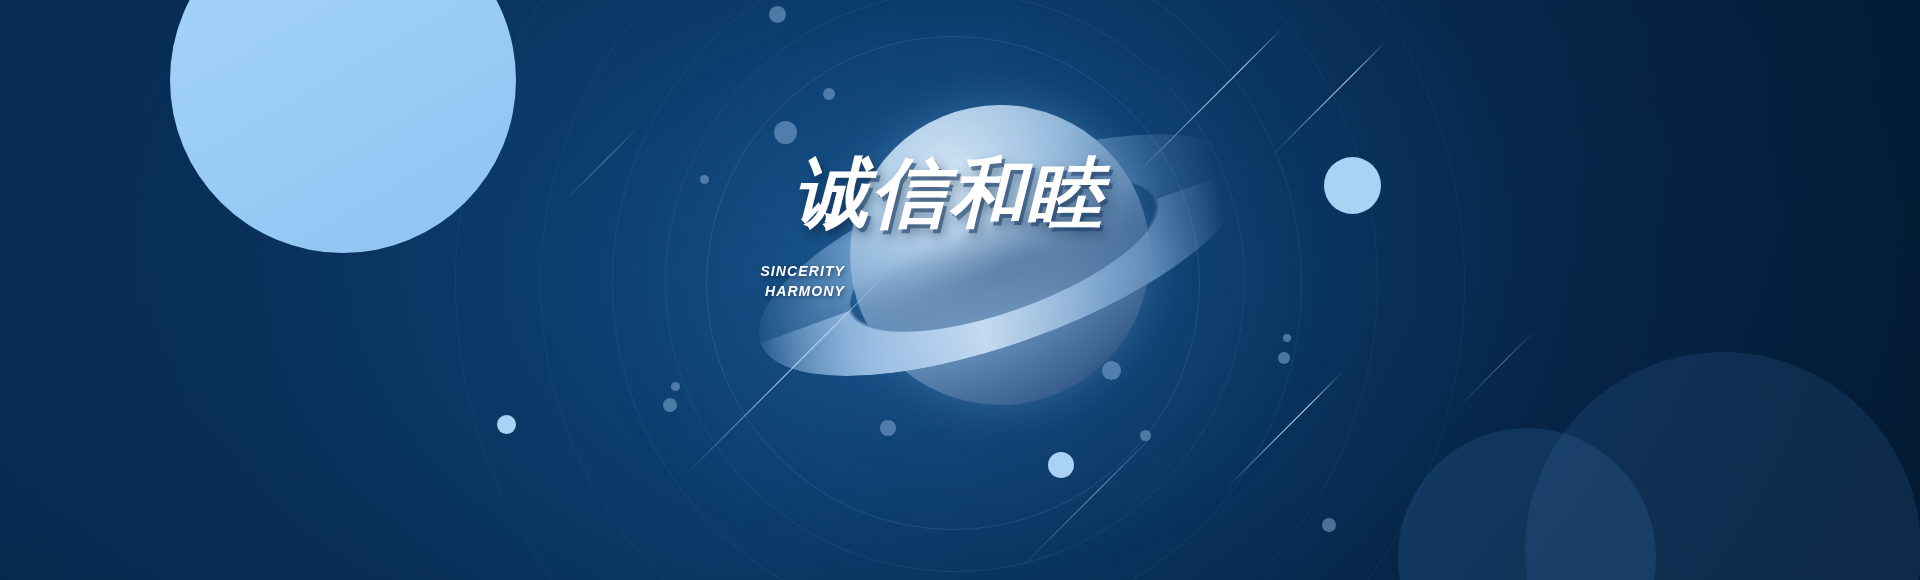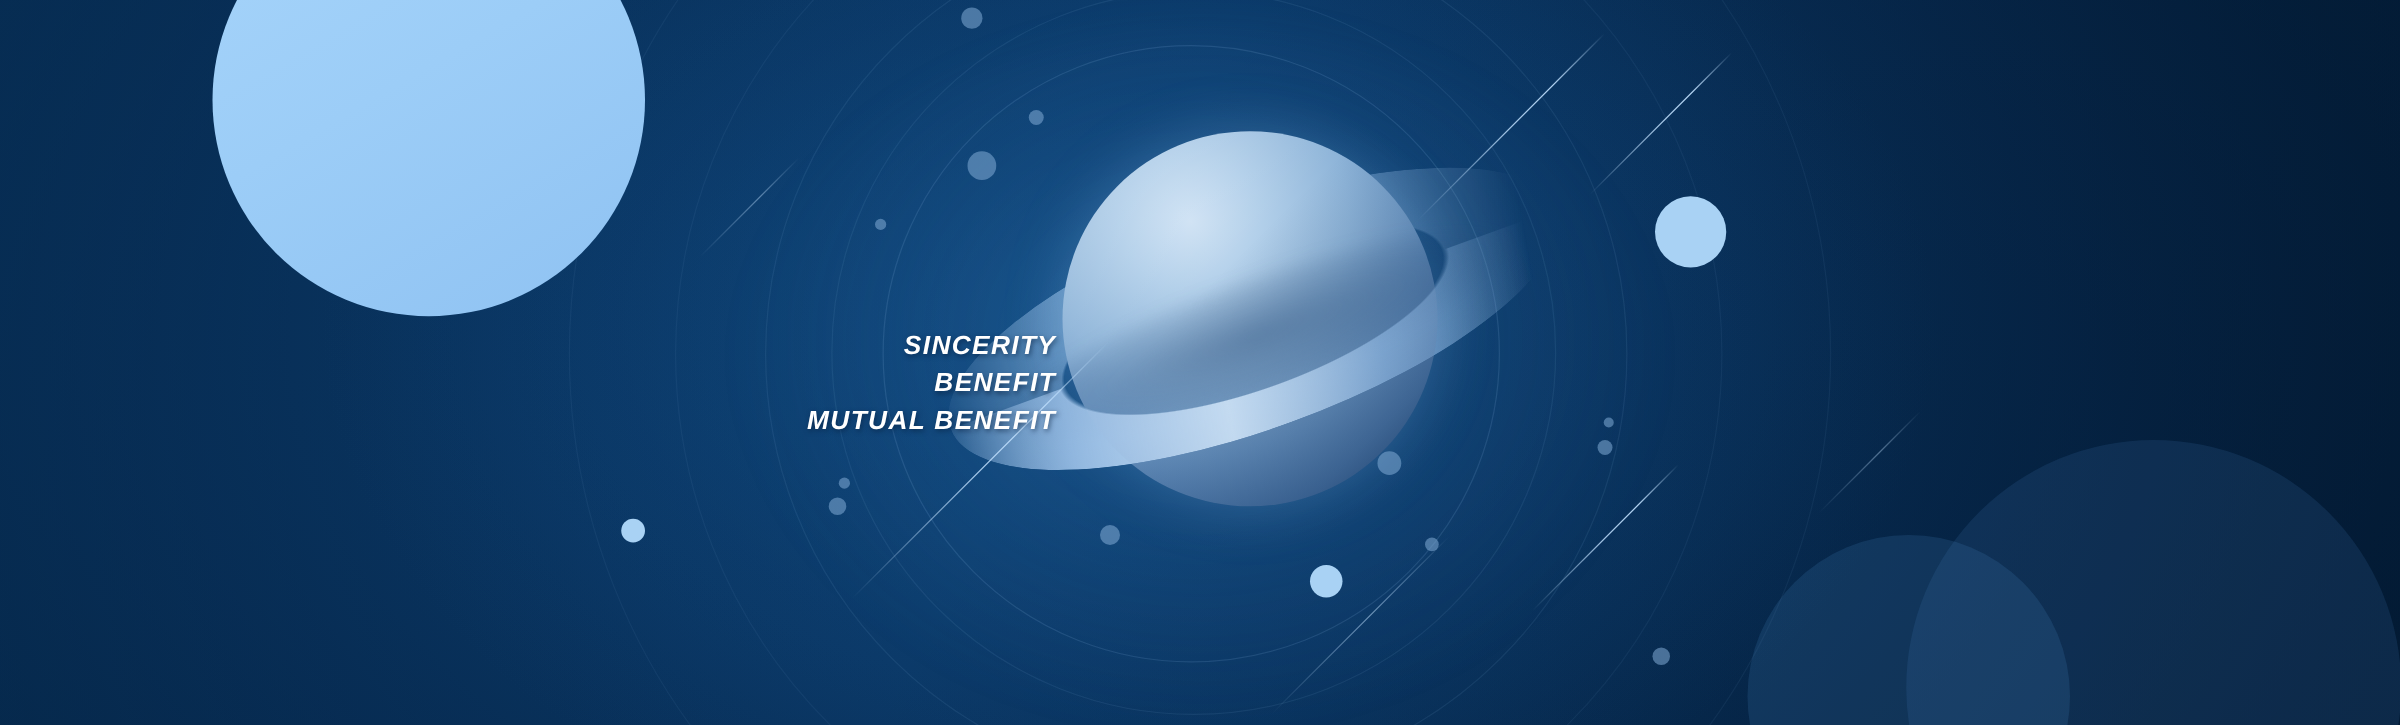--- a/index.html
+++ b/index.html
@@ -246,21 +246,21 @@
   .en-block {
     position: absolute;
     left: 640px;
     top: 262px;
     width: 205px;
     text-align: right;
     color: #ffffff;
     font-family: "Liberation Sans", sans-serif;
     font-weight: 700;
     font-style: italic;
-    font-size: 21px;
+    font-size: 14px;
     letter-spacing: 1.1px;
     line-height: 1.42;
     text-shadow: 1px 2px 4px rgba(6,28,58,0.6);
   }
   .en-line { display: block; white-space: nowrap; }
 </style>
 </head>
 <body>
 
 <div class="banner">
@@ -310,18 +310,18 @@
   <div class="streak streak-2"></div>
   <div class="streak streak-3"></div>
   <div class="streak streak-4"></div>
   <div class="streak streak-5"></div>
   <div class="streak streak-6"></div>
   <div class="streak streak-7"></div>
 
   <div class="headline">
     <div class="en-block">
       <span class="en-line">SINCERITY</span>
-      <span class="en-line">BENEFIT</span>
-      <span class="en-line">MUTUAL BENEFIT</span>
+      <span class="en-line">HARMONY</span>
     </div>
+    <div class="cn-line cn-line-1">诚信和睦</div>
   </div>
 
 </div>
 
 </body></html>

